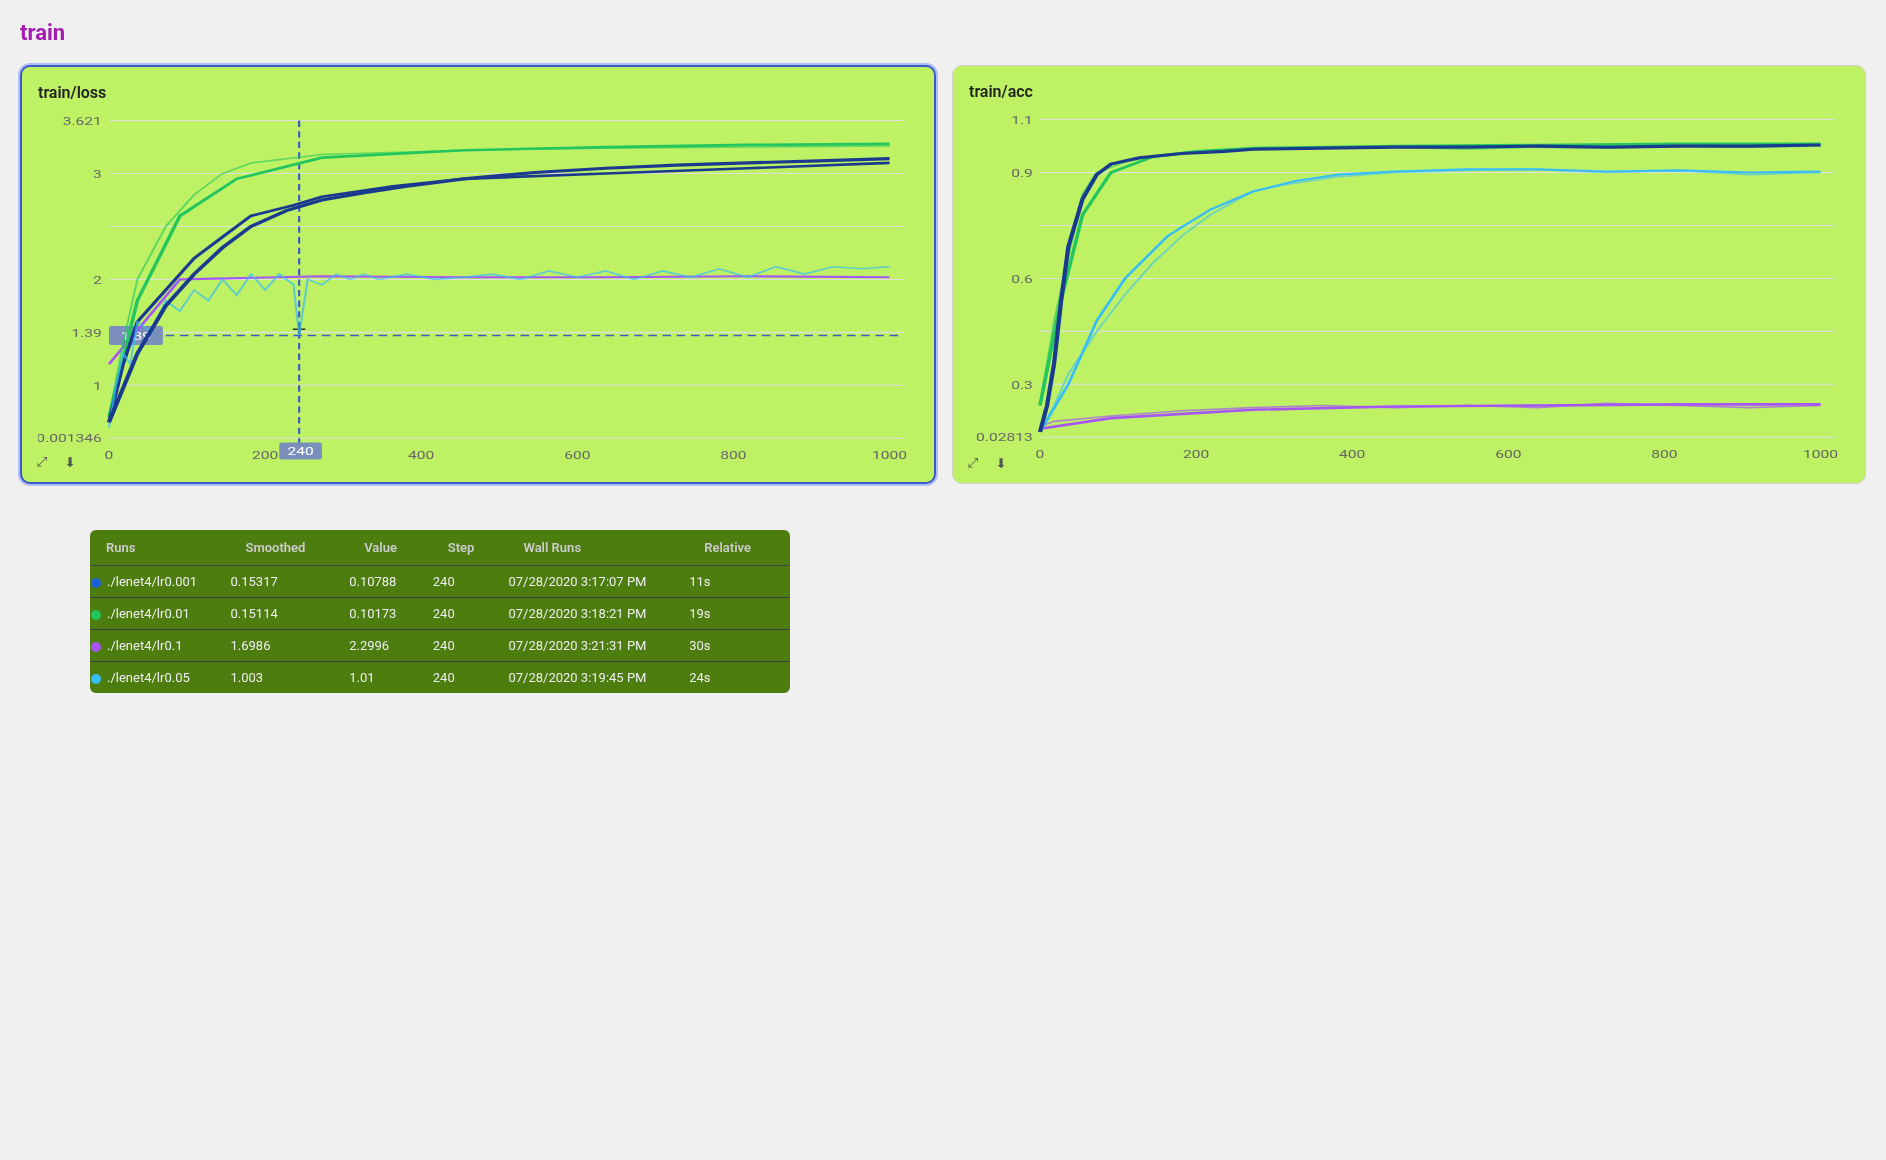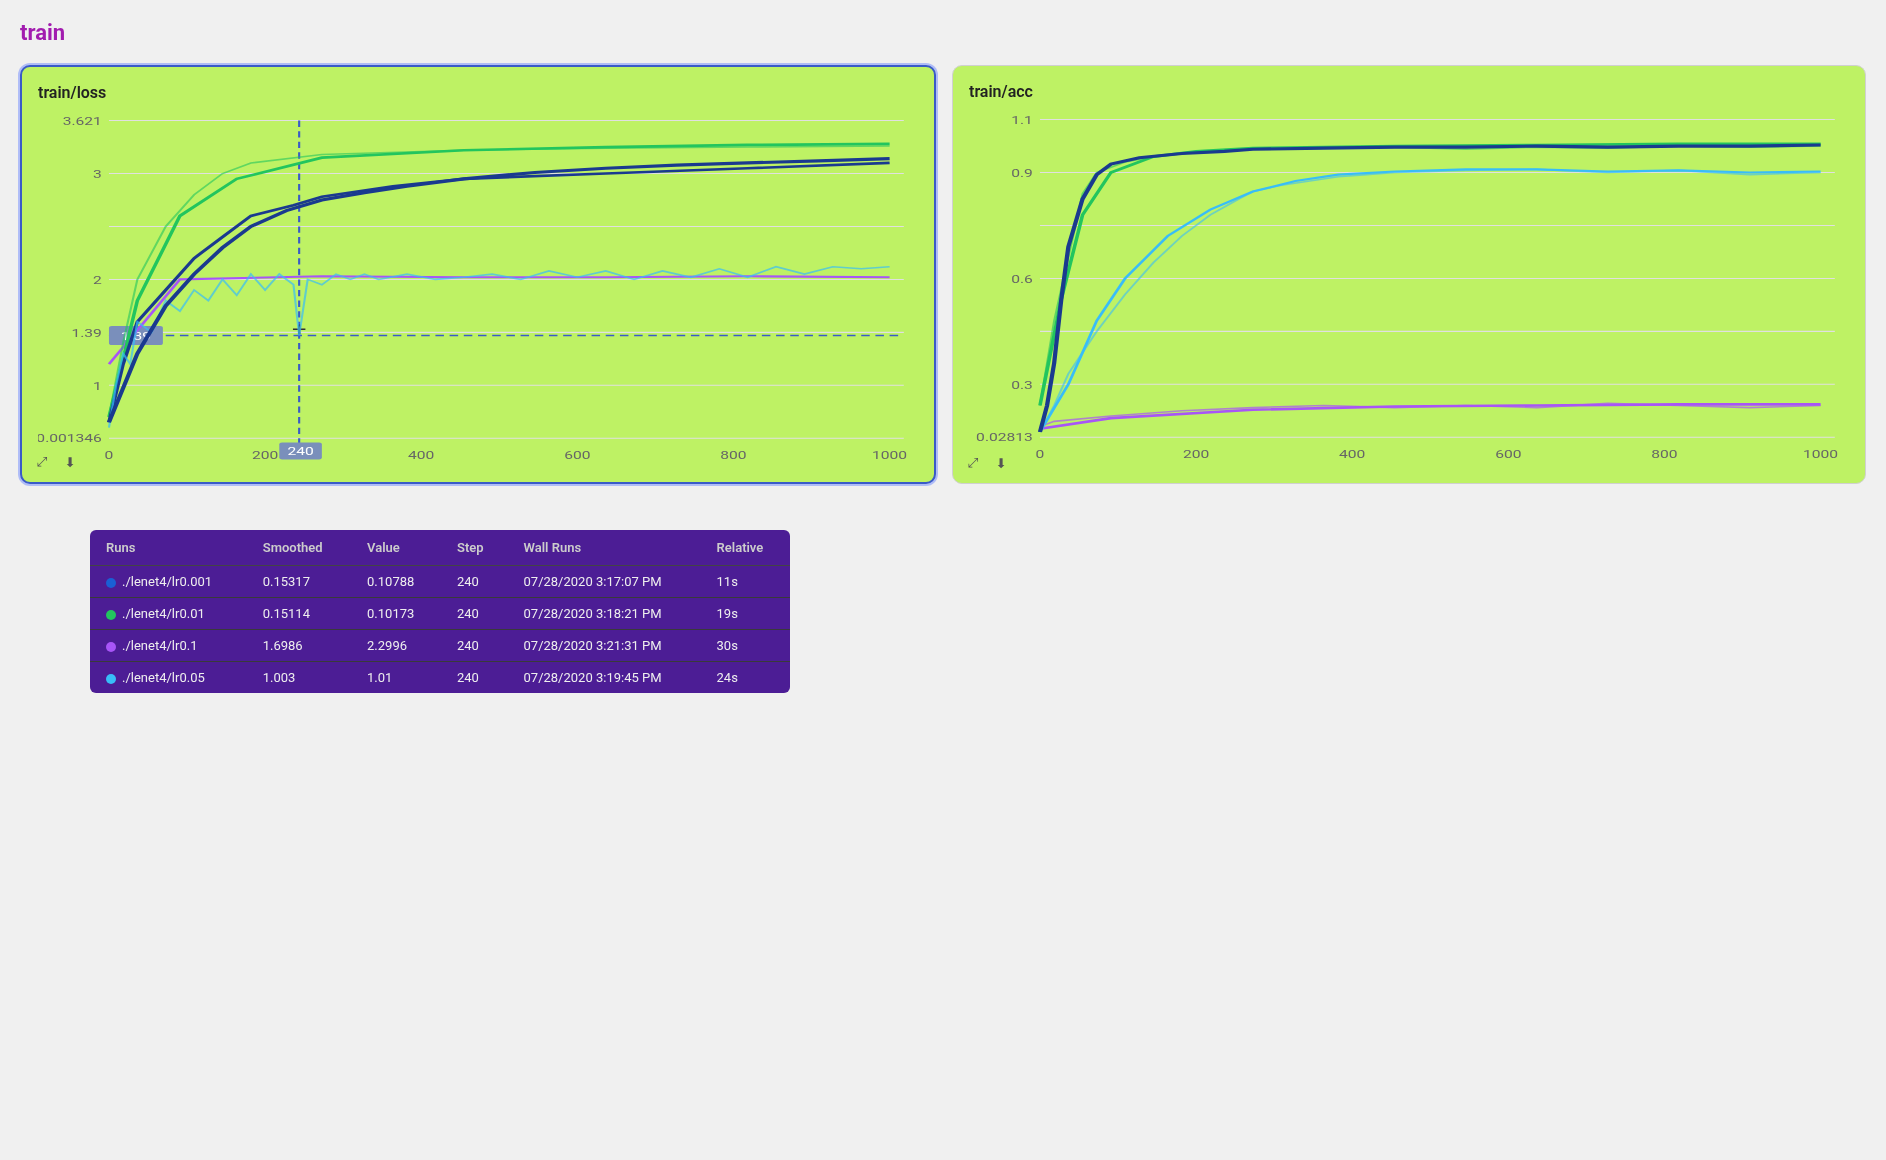--- a/index.html
+++ b/index.html
@@ -64,21 +64,21 @@
       display: flex;
       align-items: center;
       justify-content: center;
       color: #555;
     }
     
     .tooltip-table {
       position: absolute;
       left: 90px;
       top: 530px;
-      background: #4c1d95;
+      background: #4d7c0f;
       color: #eee;
       border-radius: 6px;
       padding: 0;
       min-width: 700px;
       z-index: 10;
       font-size: 13px;
       overflow: hidden;
     }
     .tooltip-table table {
       width: 100%;
@@ -86,21 +86,21 @@
     }
     .tooltip-table th {
       padding: 10px 16px;
       font-weight: 600;
       color: #ccc;
       text-align: left;
       border-bottom: 1px solid #444;
       font-size: 13px;
     }
     .tooltip-table td {
-      padding: 8px 16px;
+      padding: 8px 1px;
       text-align: left;
       border-bottom: 1px solid #3a3a3a;
       font-size: 13px;
     }
     .tooltip-table tr:last-child td {
       border-bottom: none;
     }
     .run-dot {
       display: inline-block;
       width: 10px;

